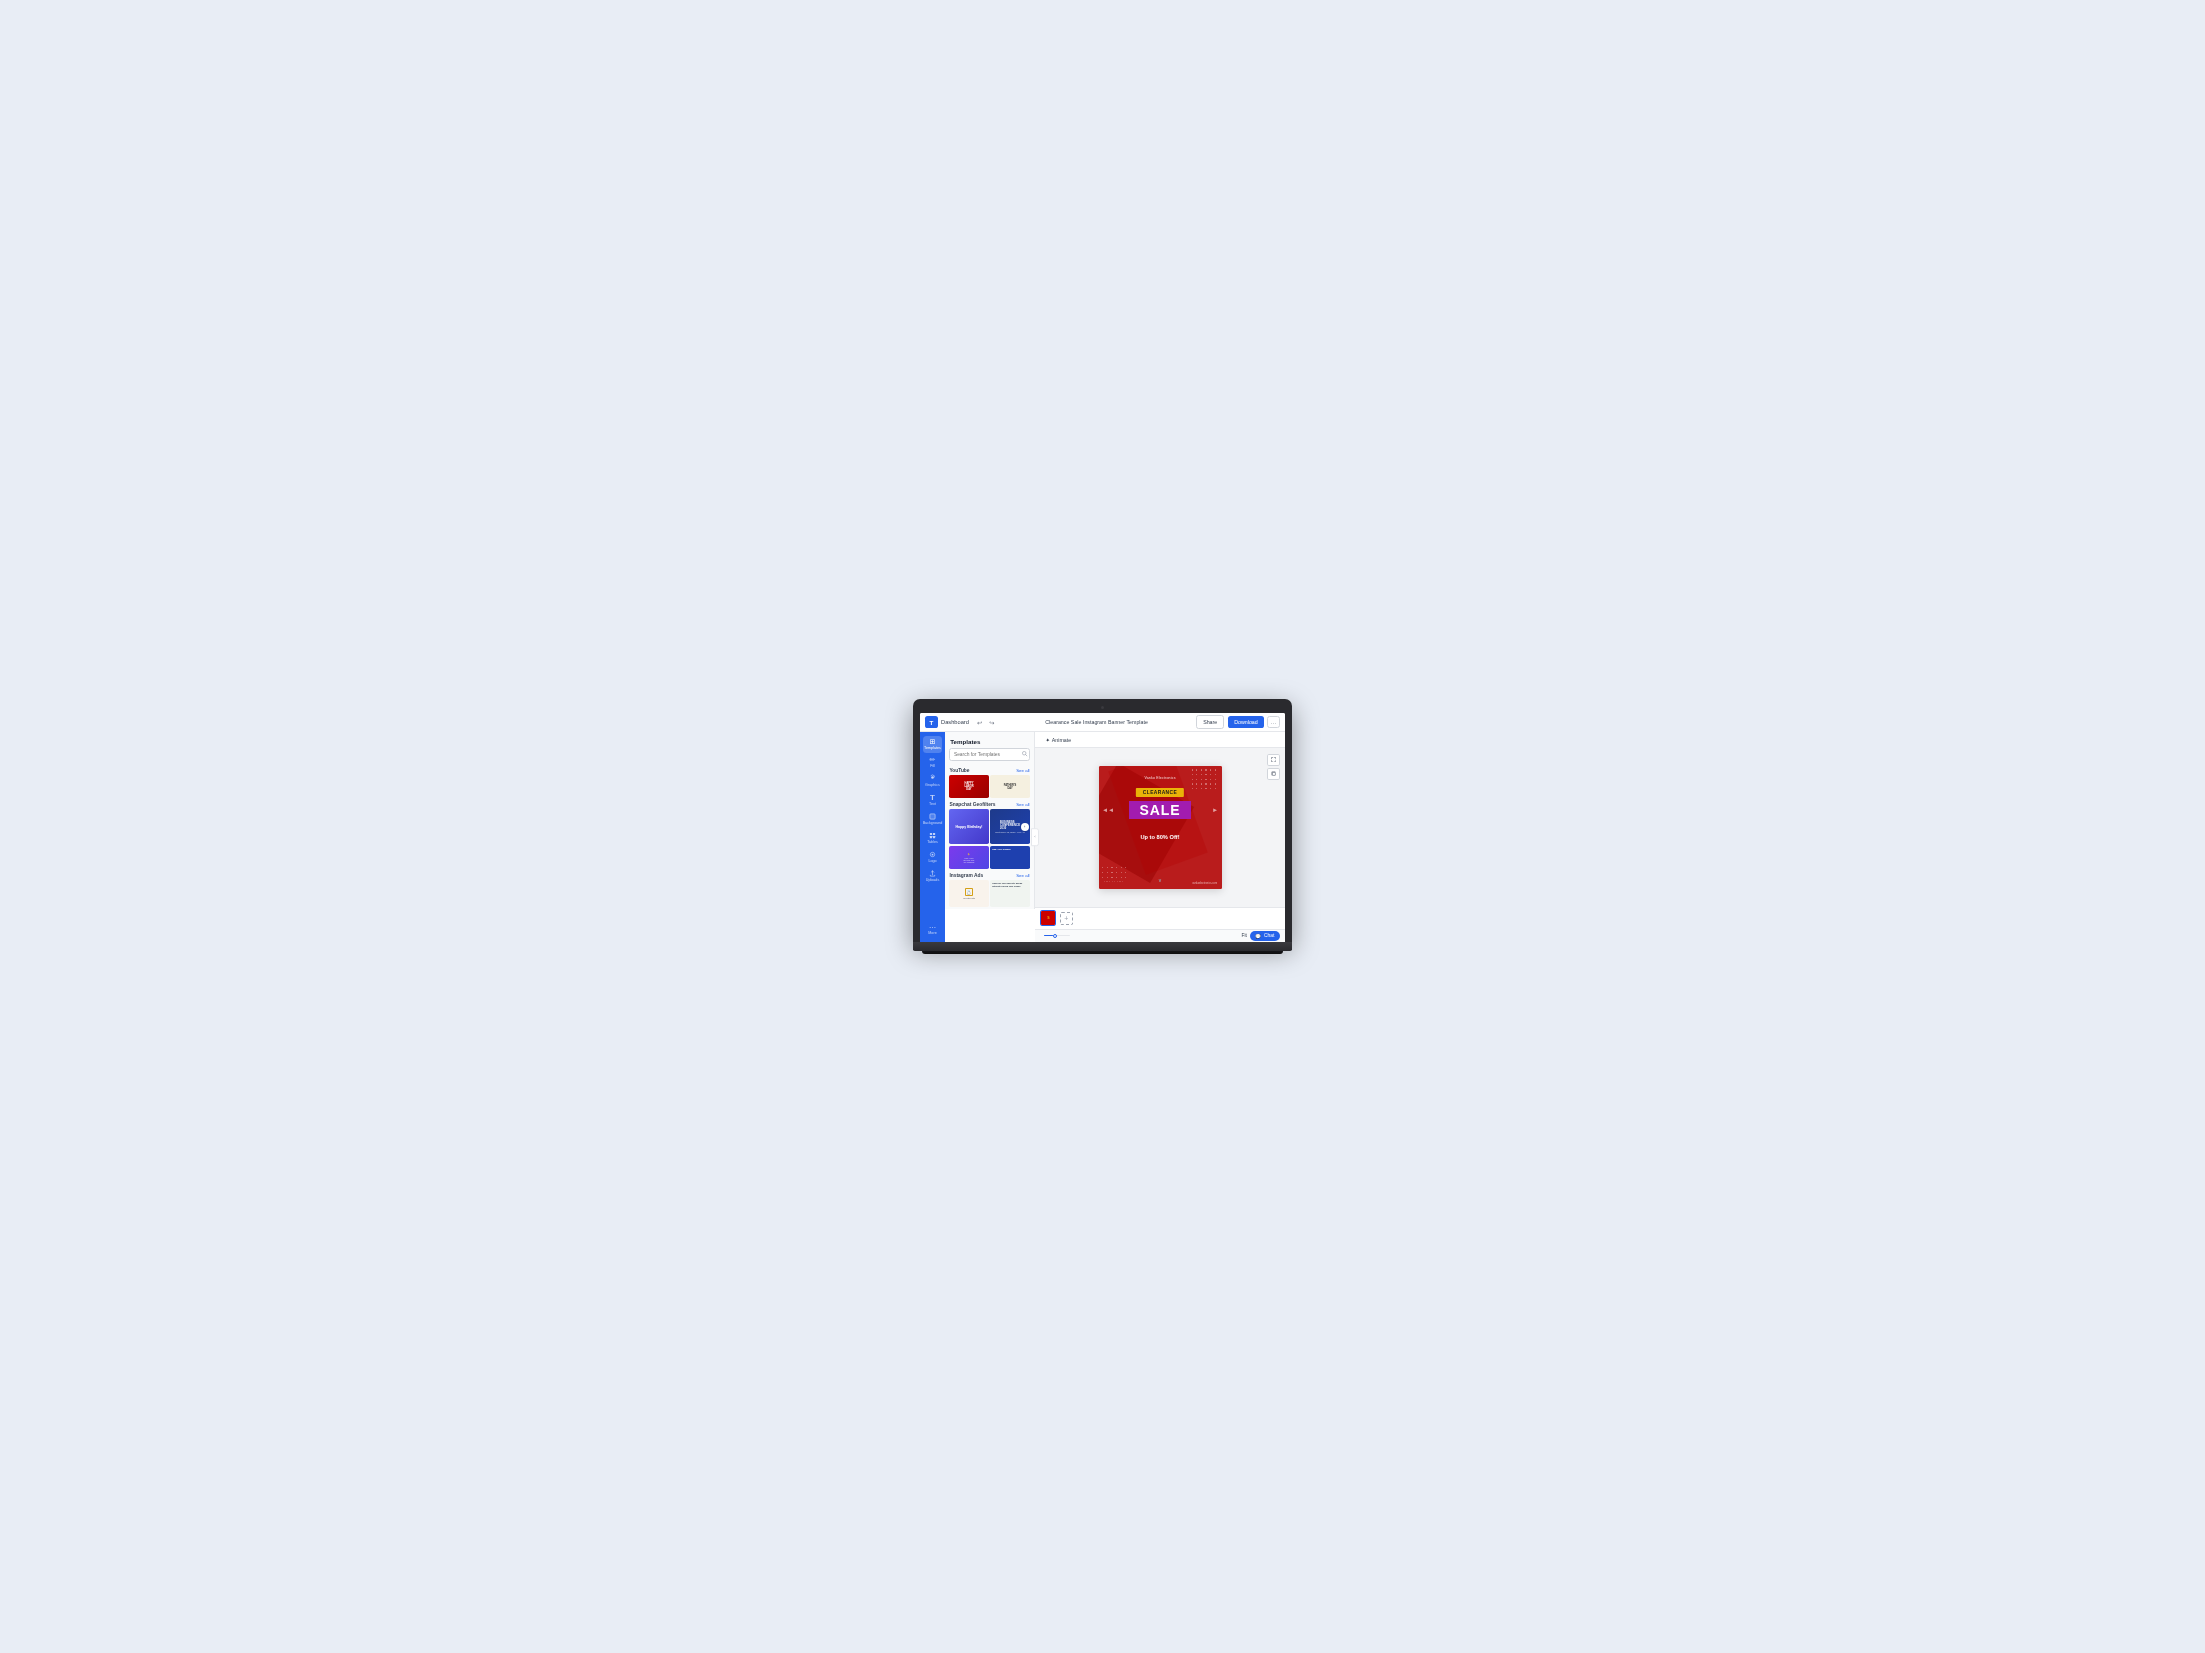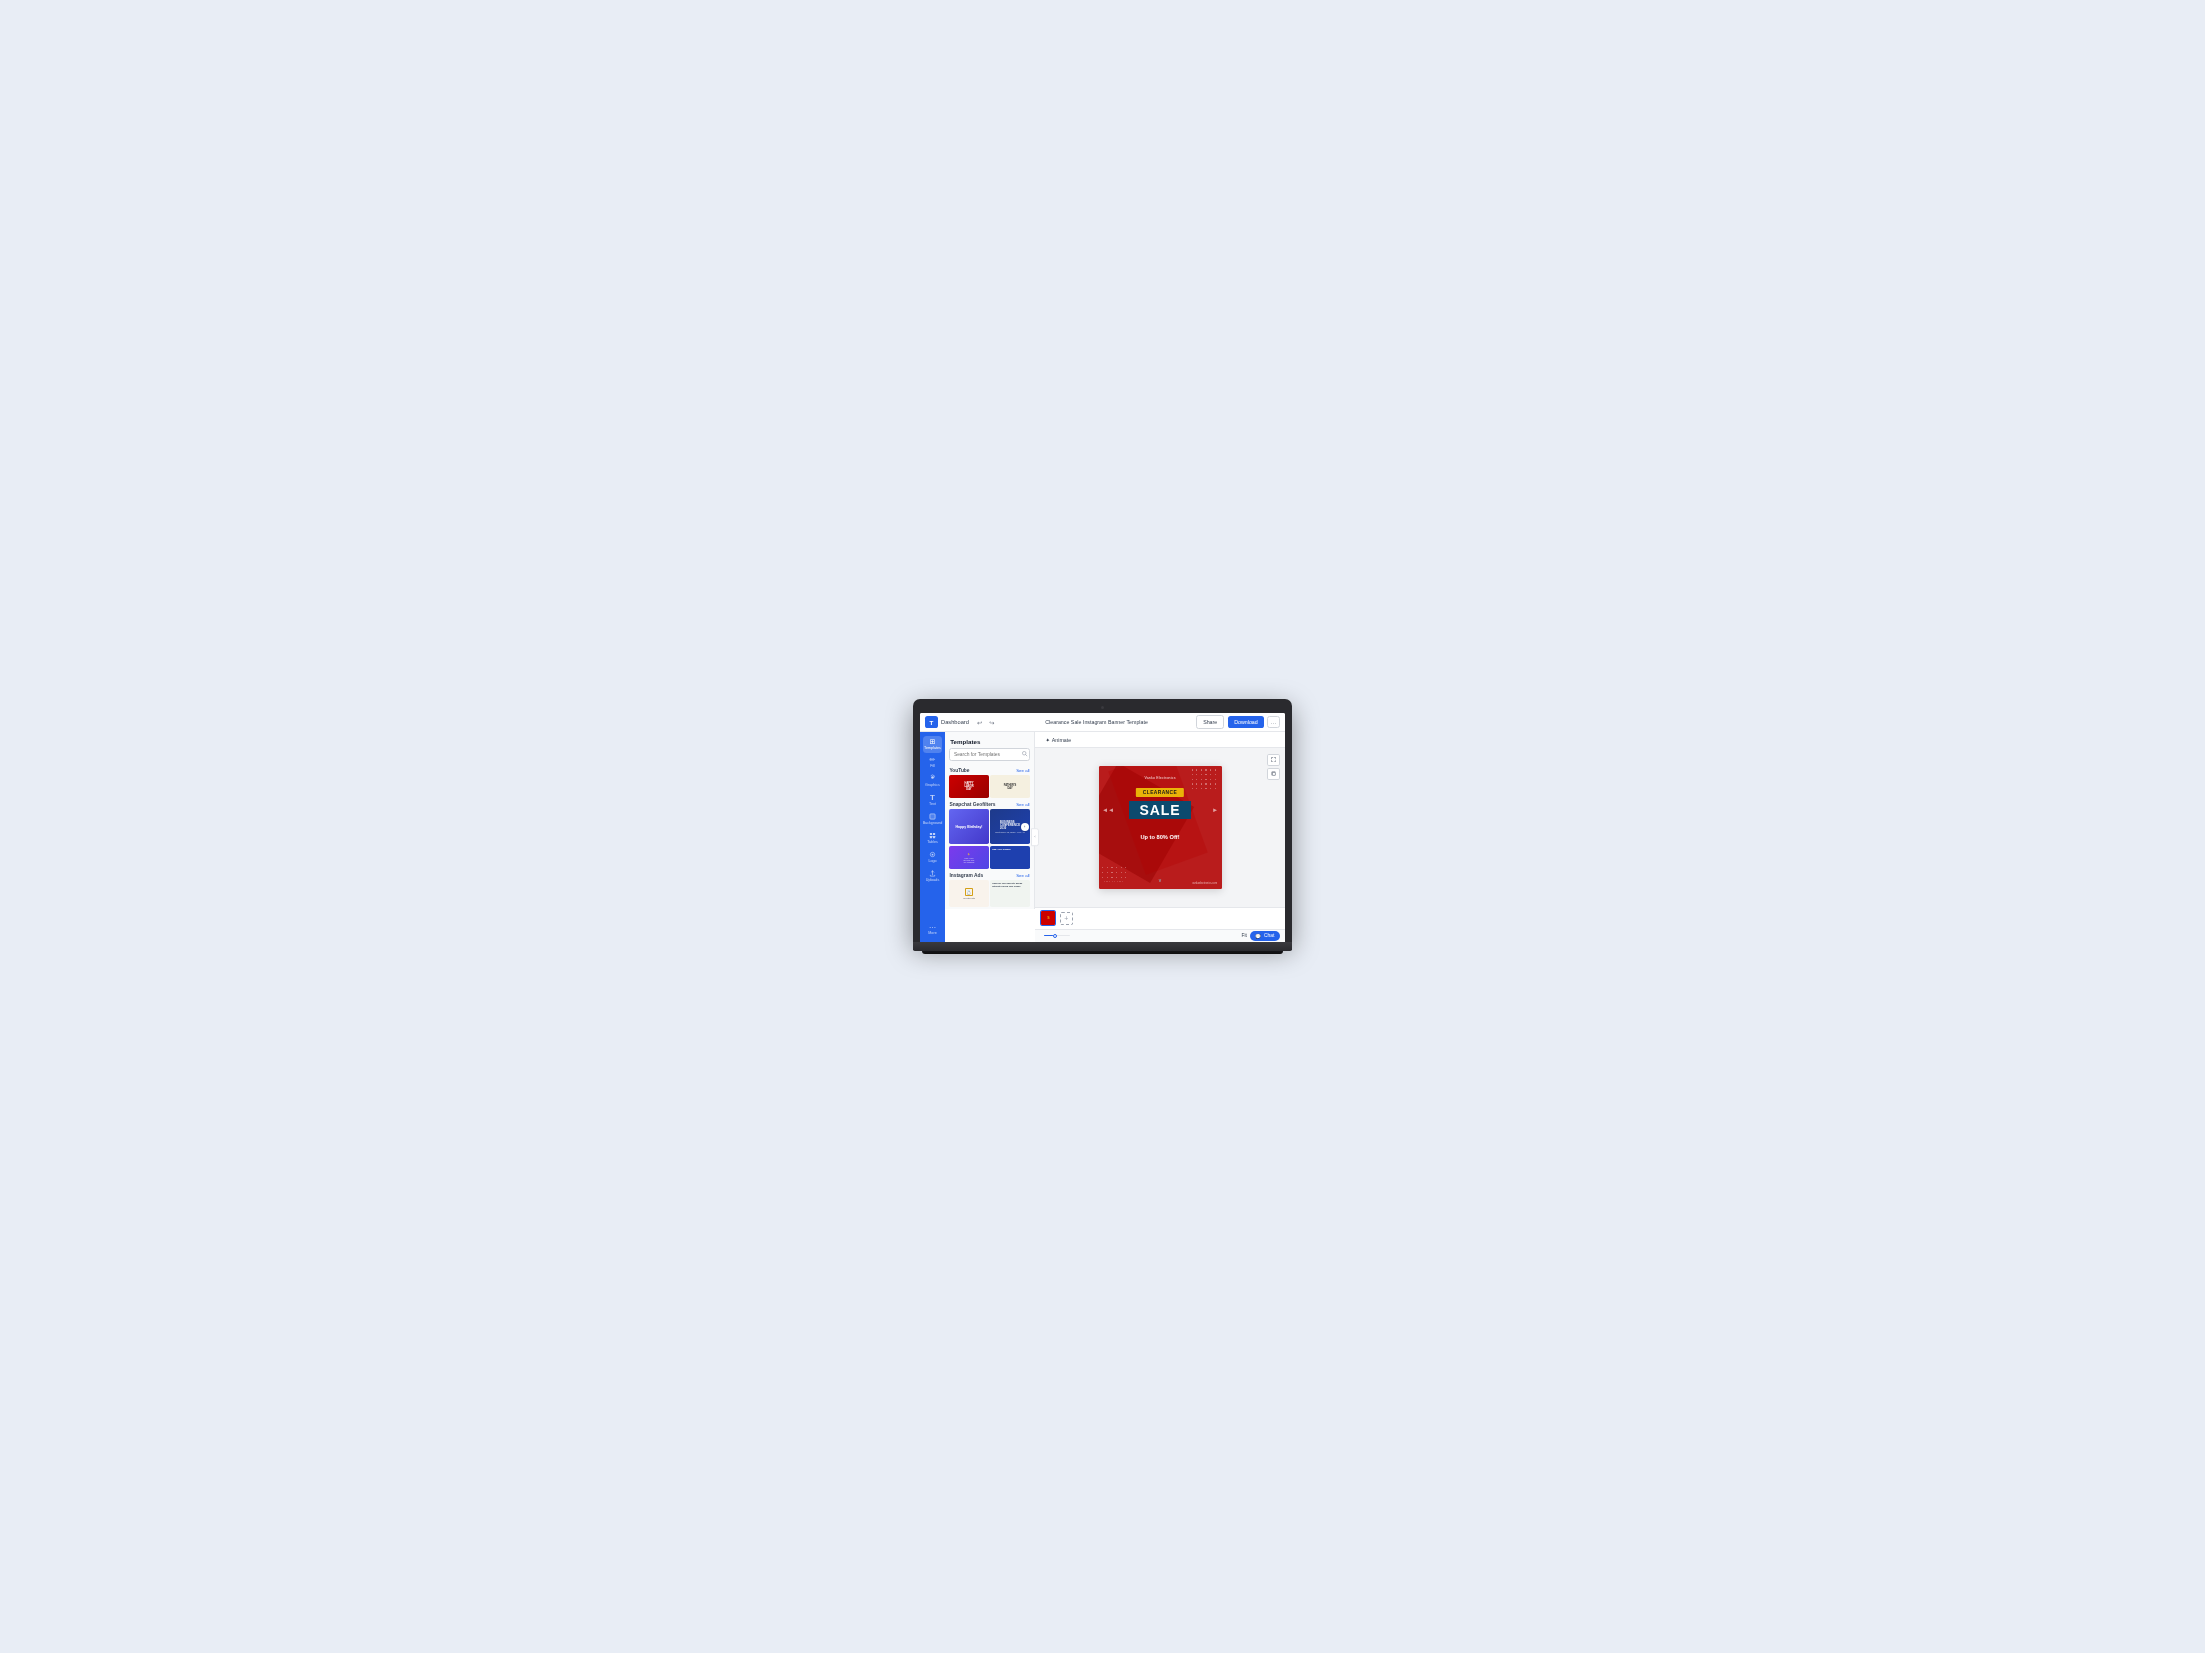--- a/index.html
+++ b/index.html
@@ -529,21 +529,21 @@
       font-weight: 700;
       letter-spacing: 0.4px;
       white-space: nowrap;
     }
 
     .sale-main-text {
       position: absolute;
       top: 35px;
       left: 50%;
       transform: translateX(-50%);
-      background: #0c4a6e;
+      background: #a21caf;
       padding: 1.8px 8.8px;
       min-width: 62px;
       text-align: center;
     }
 
     .sale-main-label {
       color: #fff;
       font-size: 14px;
       font-weight: 900;
       line-height: 1;

